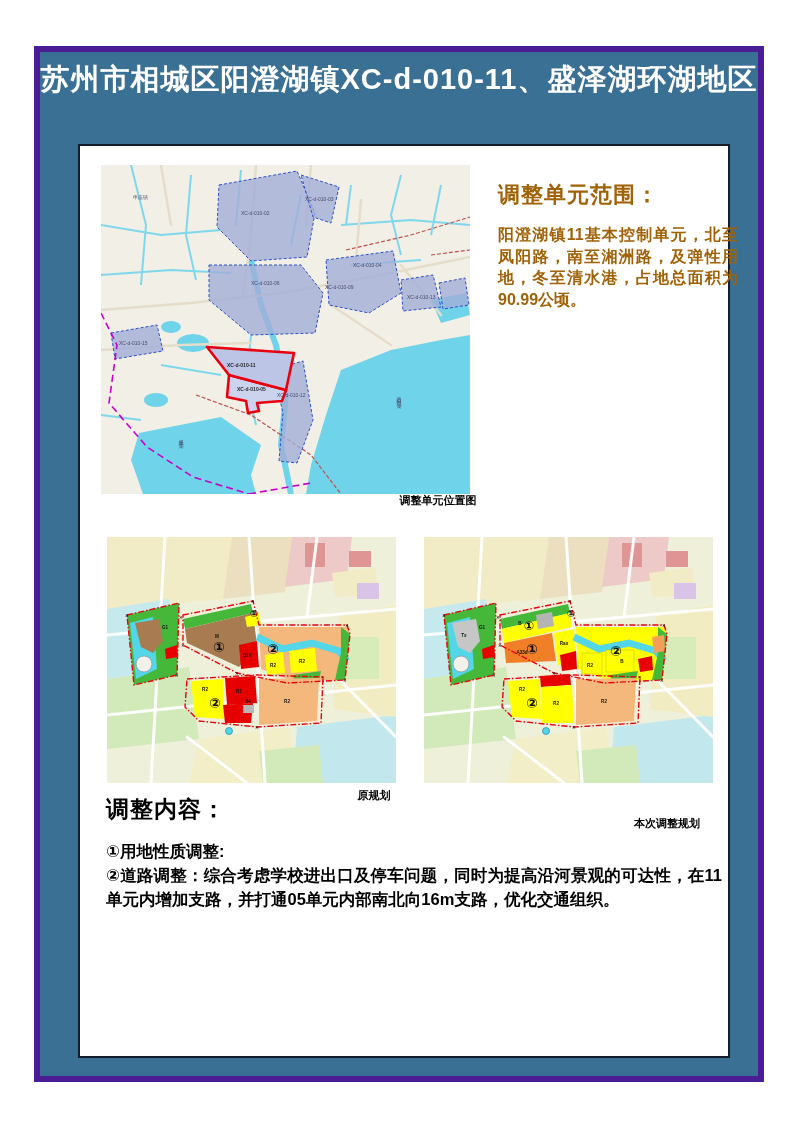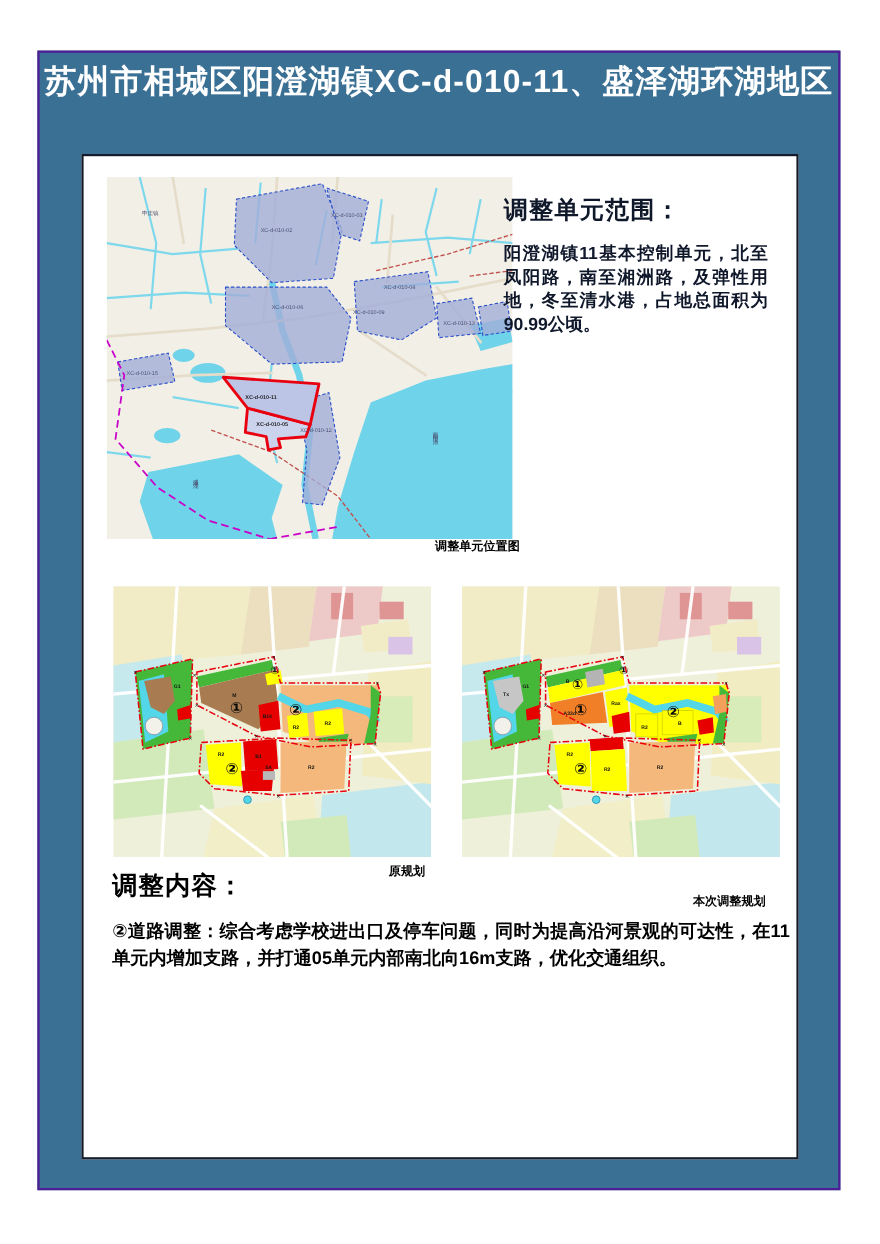--- a/index.html
+++ b/index.html
@@ -1,25 +1,25 @@
 <!DOCTYPE html>
 <html><head>
 <meta charset="utf-8">
 <style>
   html,body{margin:0;padding:0;background:#fff;}
   .page{position:relative;width:800px;height:1131px;background:#ffffff;overflow:hidden;
         font-family:"Liberation Sans","DejaVu Sans",sans-serif;}
   .frame{position:absolute;left:34px;top:46px;width:730px;height:1036px;
-         background:#3b7095;border:2px solid #4c1d95;box-sizing:border-box;}
+         background:#3b7095;border:6px solid #4c1d95;box-sizing:border-box;}
   .title{margin-top:7px;text-align:center;color:#ffffff;font-weight:bold;
          font-size:29px;line-height:40px;letter-spacing:1px;white-space:nowrap;}
   .content{position:absolute;left:38px;top:92px;width:652px;height:914px;
            background:#ffffff;border:2px solid #141c2b;box-sizing:border-box;}
   .loc-map{position:absolute;left:21px;top:19px;width:369px;height:329px;}
-  .scope{position:absolute;left:382px;top:34px;width:240px;color:#0f172a;}
+  .scope{position:absolute;left:418px;top:34px;width:240px;color:#a16207;}
   .scope-h{font-size:22px;font-weight:bold;letter-spacing:1px;margin:0 0 14px 0;}
   .scope p{font-size:16px;font-weight:bold;line-height:21.5px;margin:0;text-align:justify;}
   .cap{position:absolute;font-weight:bold;font-size:11px;color:#000;}
   .cap-loc{left:248px;top:347px;width:220px;text-align:center;}
   .cap-orig{left:229px;top:642px;width:130px;text-align:center;}
   .cap-adj{left:502px;top:642px;width:170px;text-align:center;margin-top:28px;}
   .plan{position:absolute;top:391px;width:289px;height:246px;}
   .plan-left{left:27px;}
   .plan-right{left:344px;}
   .adjust{position:absolute;left:26px;top:648px;width:616px;color:#000;}
@@ -290,18 +290,19 @@
             <text x="70" y="140" font-size="4.5">✕</text>
             <text x="238" y="145" font-size="4.5">✕</text>
           </g>
       </svg>
 
       <div class="cap cap-orig">原规划</div>
       <div class="cap cap-adj">本次调整规划</div>
 
       <div class="adjust">
         <div class="adjust-h">调整内容：</div>
+        <p class="item-title">①用地性质调整:</p>
         <p>②道路调整：综合考虑学校进出口及停车问题，同时为提高沿河景观的可达性，在11单元内增加支路，并打通05单元内部南北向16m支路，优化交通组织。</p>
       </div>
 
     </div>
   </div>
 </div>
 
 </body></html>

